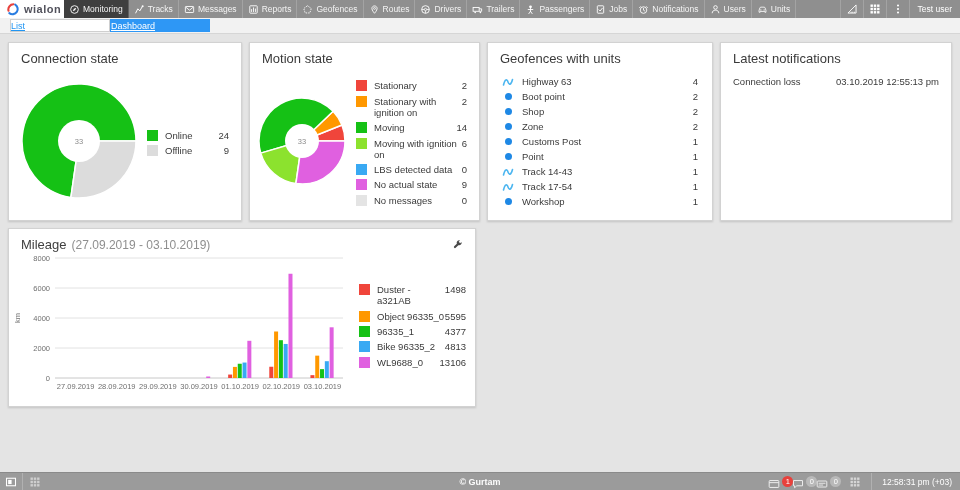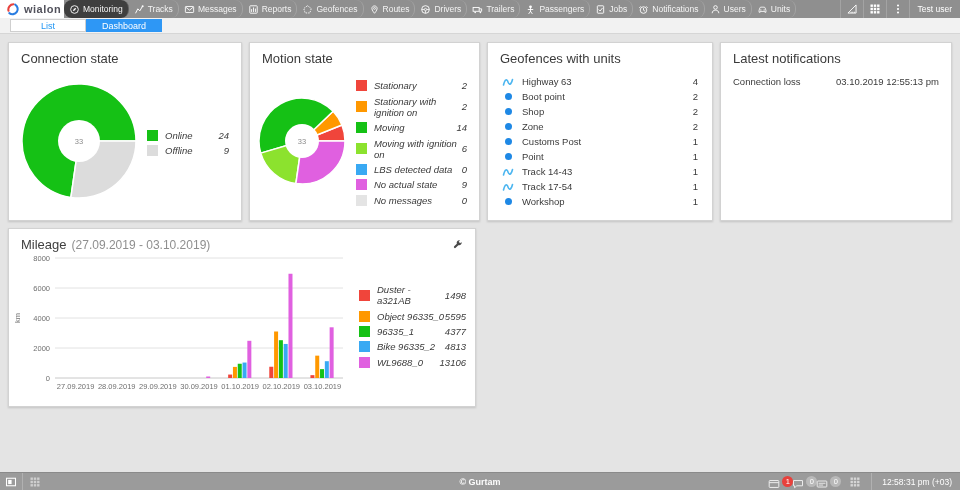--- a/index.html
+++ b/index.html
@@ -10,49 +10,49 @@
     position: relative;
     overflow: hidden;
     -webkit-font-smoothing: antialiased;
   }
   
   .topbar { height: 18px; background: #8f8f8f; display: flex; align-items: stretch; }
   .logo { width: 64px; background: #fff; display: flex; align-items: center; padding-left: 7px; gap: 4px; flex: none; }
   .logo-text { font-size: 11px; font-weight: bold; color: #52525c; letter-spacing: .5px; }
   .navitems { display: flex; flex: 1 1 auto; overflow: hidden; }
   .nav-item { display: flex; align-items: center; padding: 8px 5px; color: #f4f4f4; font-size: 8.5px;
-              gap: 3px; border-right: 1px solid rgba(255,255,255,.18); cursor: pointer; white-space: nowrap; border-radius: 8px; }
+              gap: 3px; border-right: 1px solid rgba(255,255,255,.18); cursor: pointer; white-space: nowrap; }
   .nav-item.active { background: #3f3f3f; }
   .nic { width: 11px; height: 11px; color: #fff; flex: none; }
   .topbar-right { display: flex; align-items: stretch; margin-left: auto; flex: none; }
   .tr-icon { width: 23px; display: flex; align-items: center; justify-content: center;
              border-left: 1px solid rgba(255,255,255,.18); color: #fff; cursor: pointer; }
   .tr-icon svg { width: 12px; height: 12px; }
   .tr-user { font-size: 8.5px; color: #fff; padding: 0 8px; border-left: 1px solid rgba(255,255,255,.18);
              display: flex; align-items: center; cursor: pointer; }
   
   .tabbar { height: 16px; background: #f2f2f2; border-bottom: 1px solid #d6d6d6;
             display: flex; align-items: center; padding-left: 10px; }
-  .tab { width: 76px; height: 13px; line-height: 12px; text-align: center; font-size: 9px; cursor: pointer; }
+  .tab { width: 100px; height: 13px; line-height: 12px; text-align: left; font-size: 9px; cursor: pointer; text-decoration: underline; }
   .tab.inactive { background: #fff; color: #2196f3; border: 1px solid #cfcfcf; }
   .tab.active { background: #2e97f5; color: #fff; border: 1px solid #2e97f5; }
   
   main { padding: 8px; }
   .row1 { display: flex; gap: 7px; }
   .panel { background: #fff; border: 1px solid #d2d2d2; box-shadow: 0 1px 2px rgba(0,0,0,.15); }
   .p-conn { width: 234px; height: 179px; flex: none; }
   .p-motion { width: 231px; height: 179px; flex: none; }
   .p-geo { width: 226px; height: 179px; flex: none; }
   .p-notif { flex: 1 1 auto; height: 179px; }
   .p-mileage { width: 468px; height: 179px; margin-top: 7px; }
   .panel-title { font-size: 13px; color: #3a3a3a; padding: 8px 12px 0; }
   
   .donut-body { display: flex; align-items: center; padding: 4px 12px 0 12px; height: 150px; }
   .legend { flex: 1 1 auto; margin-left: 10px; }
-  .lrow { display: flex; align-items: center; font-size: 9.5px; color: #3a3a3a; padding: 2.2px 0; cursor: pointer; font-style: italic; }
+  .lrow { display: flex; font-size: 9.5px; color: #3a3a3a; padding: 2.2px 0; cursor: pointer; }
   .lsq { width: 11px; height: 11px; margin-right: 7px; flex: none; }
   .lval { margin-left: auto; }
   
   .geo-list { margin-top: 8px; padding: 0 14px; }
   .grow { display: flex; align-items: center; height: 15px; font-size: 9.5px; color: #3a3a3a; cursor: pointer; }
   .gico { width: 12px; display: flex; justify-content: center; align-items: center; margin-right: 8px; flex: none; }
   .gdot { width: 7px; height: 7px; border-radius: 50%; }
   .gval { margin-left: auto; }
   
   .notif-list { margin-top: 8px; padding: 0 12px; }

